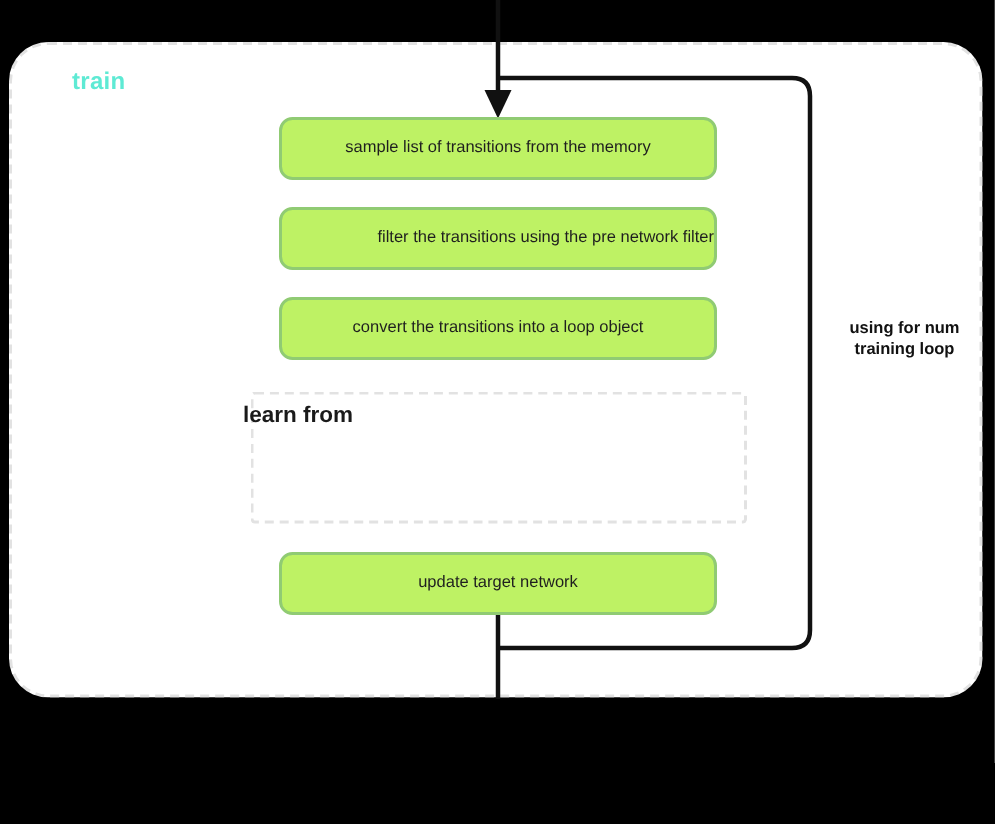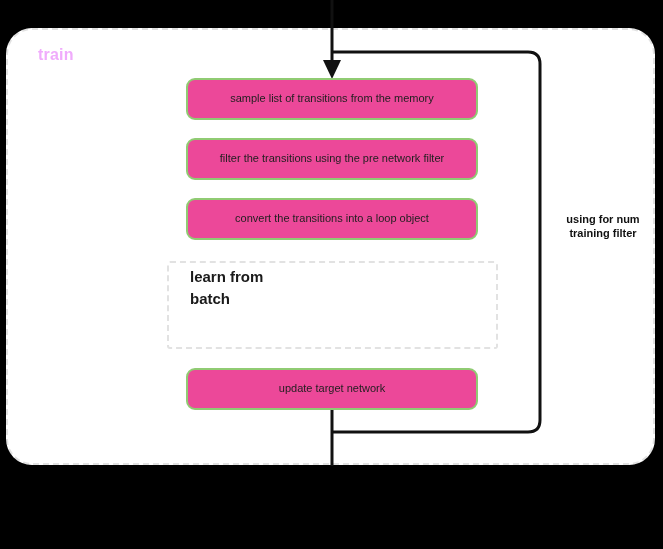--- a/index.html
+++ b/index.html
@@ -30,71 +30,71 @@
     width: 649px;
     height: 437px;
     box-sizing: border-box;
     background: #ffffff;
     border: 2px dashed #e2e2e2;
     border-radius: 26px;
   }
 
   .panel-title {
     position: absolute;
-    left: 38px;
+    left: 48px;
     top: 46px;
     font-size: 16px;
     font-weight: bold;
-    color: #f0abfc;
+    color: #5eead4;
     letter-spacing: 0.2px;
     white-space: nowrap;
   }
 
   
   .step {
     position: absolute;
     left: 186px;
     width: 292px;
     height: 42px;
     box-sizing: border-box;
-    background: #ec4899;
+    background: #bef264;
     border: 2px solid #90cb73;
     border-radius: 9px;
     display: flex;
     align-items: center;
     justify-content: center;
   }
   .step span {
     font-size: 11px;
     color: #1f1f1f;
     line-height: 1.2;
     text-align: center;
     white-space: nowrap;
   }
 
   .step-1 { top: 78px; }
-  .step-2 { top: 138px; }
+  .step-2 { top: 138px; justify-content: flex-end; }
   .step-3 { top: 198px; }
   .step-4 { top: 368px; }
 
   
   .subgroup {
     position: absolute;
     left: 167px;
     top: 261px;
     width: 331px;
     height: 88px;
     box-sizing: border-box;
     background: transparent;
     border: 2px dashed #e2e2e2;
     border-radius: 3px;
   }
   .subgroup-title {
     position: absolute;
-    left: 190px;
+    left: 162px;
     top: 266px;
     width: 150px;
     font-size: 15px;
     font-weight: bold;
     color: #1a1a1a;
     line-height: 1.45;
   }
 
   
   .loop-label {
@@ -137,25 +137,24 @@
   <div class="step step-2">
     <span>filter the transitions using the pre network filter</span>
   </div>
   <div class="step step-3">
     <span>convert the transitions into a loop object</span>
   </div>
 
   <div class="subgroup"></div>
   <div class="subgroup-title">
     <div>learn from</div>
-    <div>batch</div>
   </div>
 
   <div class="step step-4">
     <span>update target network</span>
   </div>
 
   <div class="loop-label">
     <div>using for num</div>
-    <div>training filter</div>
+    <div>training loop</div>
   </div>
 
 </div>
 
 </body></html>

